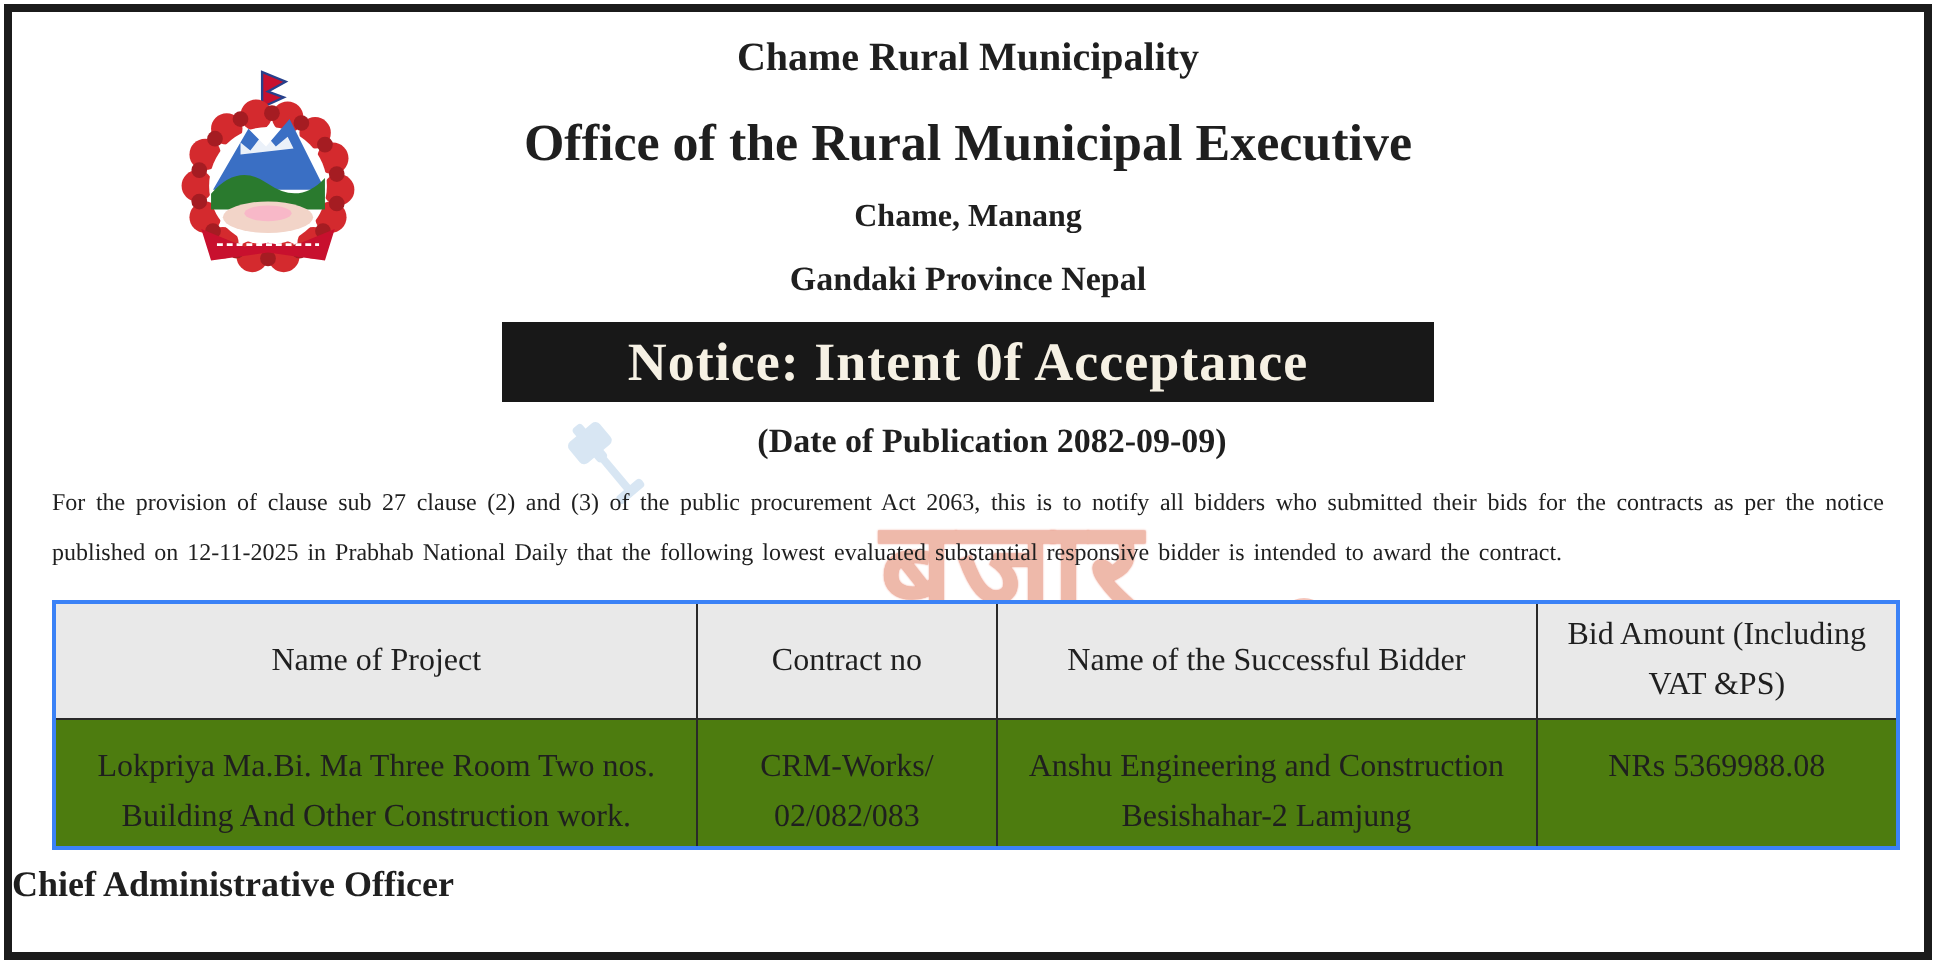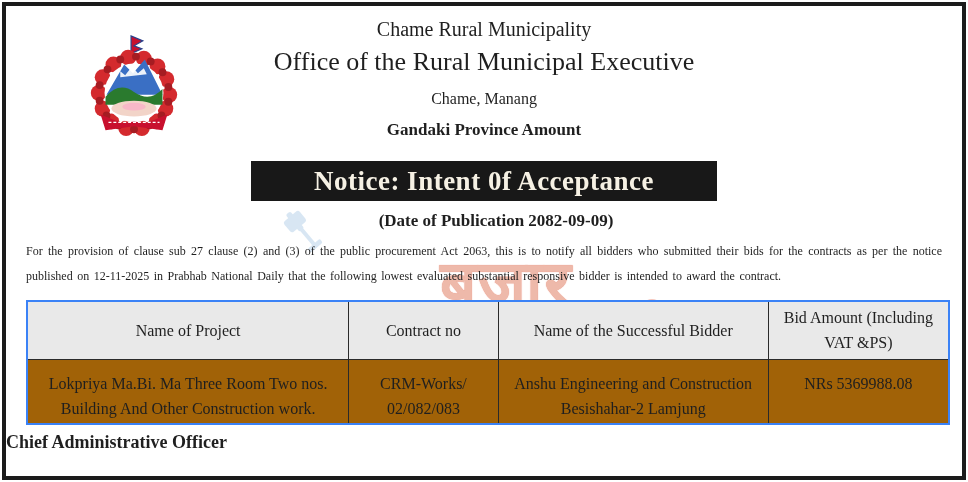--- a/index.html
+++ b/index.html
@@ -38,27 +38,27 @@
     width: 24px; height: 24px; border-radius: 50%;
     border: 3px solid rgba(224, 90, 60, 0.35);
   }
 
   
   .content { position: relative; z-index: 2; }
 
   .logo { position: absolute; left: 78px; top: 28px; width: 100px; height: 108px; }
 
   .hdr { text-align: center; padding-top: 8px; }
-  .hdr-municipality { font-size: 20px; font-weight: normal; line-height: 30px; }
-  .hdr-office       { font-size: 26px; font-weight: normal; line-height: 36px; margin-top: 0; }
-  .hdr-location     { font-size: 16px; font-weight: normal; line-height: 24px; margin-top: 7px; }
+  .hdr-municipality { font-size: 20px; font-weight: bold; line-height: 30px; }
+  .hdr-office       { font-size: 26px; font-weight: bold; line-height: 36px; margin-top: 10px; }
+  .hdr-location     { font-size: 16px; font-weight: bold; line-height: 24px; margin-top: 7px; }
   .hdr-province     { font-size: 17px; font-weight: bold; line-height: 24px; margin-top: 7px; }
 
   .banner {
-    width: 466px; height: 40px; margin: 19px auto 0 auto;
+    width: 466px; height: 40px; margin: 9px auto 0 auto;
     background: #181818; color: #f6f1e4;
     font-size: 27px; font-weight: bold;
     display: flex; align-items: center; justify-content: center;
     letter-spacing: 0.5px;
   }
 
   .dateline {
     text-align: center; font-size: 17px; font-weight: bold;
     margin-top: 10px;
     padding-left: 24px;
@@ -79,21 +79,21 @@
   .notice-table th, .notice-table td {
     border: 1.5px solid #2a2a2a;
     text-align: center;
     font-weight: normal;
     font-size: 16px;
     line-height: 25px;
     white-space: pre-line;
     padding: 2px 8px;
   }
   .notice-table thead th { background: #e9e9e9; height: 58px; vertical-align: middle; }
-  .notice-table tbody td { background: #a16207; height: 56px; vertical-align: top; padding-top: 11px; }
+  .notice-table tbody td { background: #4d7c0f; height: 56px; vertical-align: top; padding-top: 11px; }
 
   .sig {
     text-align: left; padding-right: 24px; margin-top: 7px;
     font-size: 18px; font-weight: bold;
   }
 </style>
 </head>
 <body>
 
 <div class="doc">
@@ -161,21 +161,21 @@
       <ellipse cx="50" cy="74" rx="12" ry="4" fill="#f8b8c8"></ellipse>
 
       <path d="M16 82 L38 91 L50 89 L62 91 L84 82 L79 98 L50 94 L21 98 Z" fill="#c8102e"></path>
       <path d="M24 90 L76 90" stroke="#ffffff" stroke-width="1.4" stroke-dasharray="3 2" fill="none"></path>
     </svg>
 
     <div class="hdr">
       <div class="hdr-municipality">Chame Rural Municipality</div>
       <div class="hdr-office">Office of the Rural Municipal Executive</div>
       <div class="hdr-location">Chame, Manang</div>
-      <div class="hdr-province">Gandaki Province Amount</div>
+      <div class="hdr-province">Gandaki Province Nepal</div>
     </div>
 
     <div class="banner">
       <span>Notice: Intent 0f Acceptance</span>
     </div>
 
     <div class="dateline">(Date of Publication 2082-09-09)</div>
 
     <p class="body-par">For the provision of clause sub 27 clause (2) and (3) of the public procurement Act 2063, this is to notify all bidders who submitted their bids for the contracts as per the notice published on 12-11-2025 in Prabhab National Daily that the following lowest evaluated substantial responsive bidder is intended to award the contract.</p>
 

